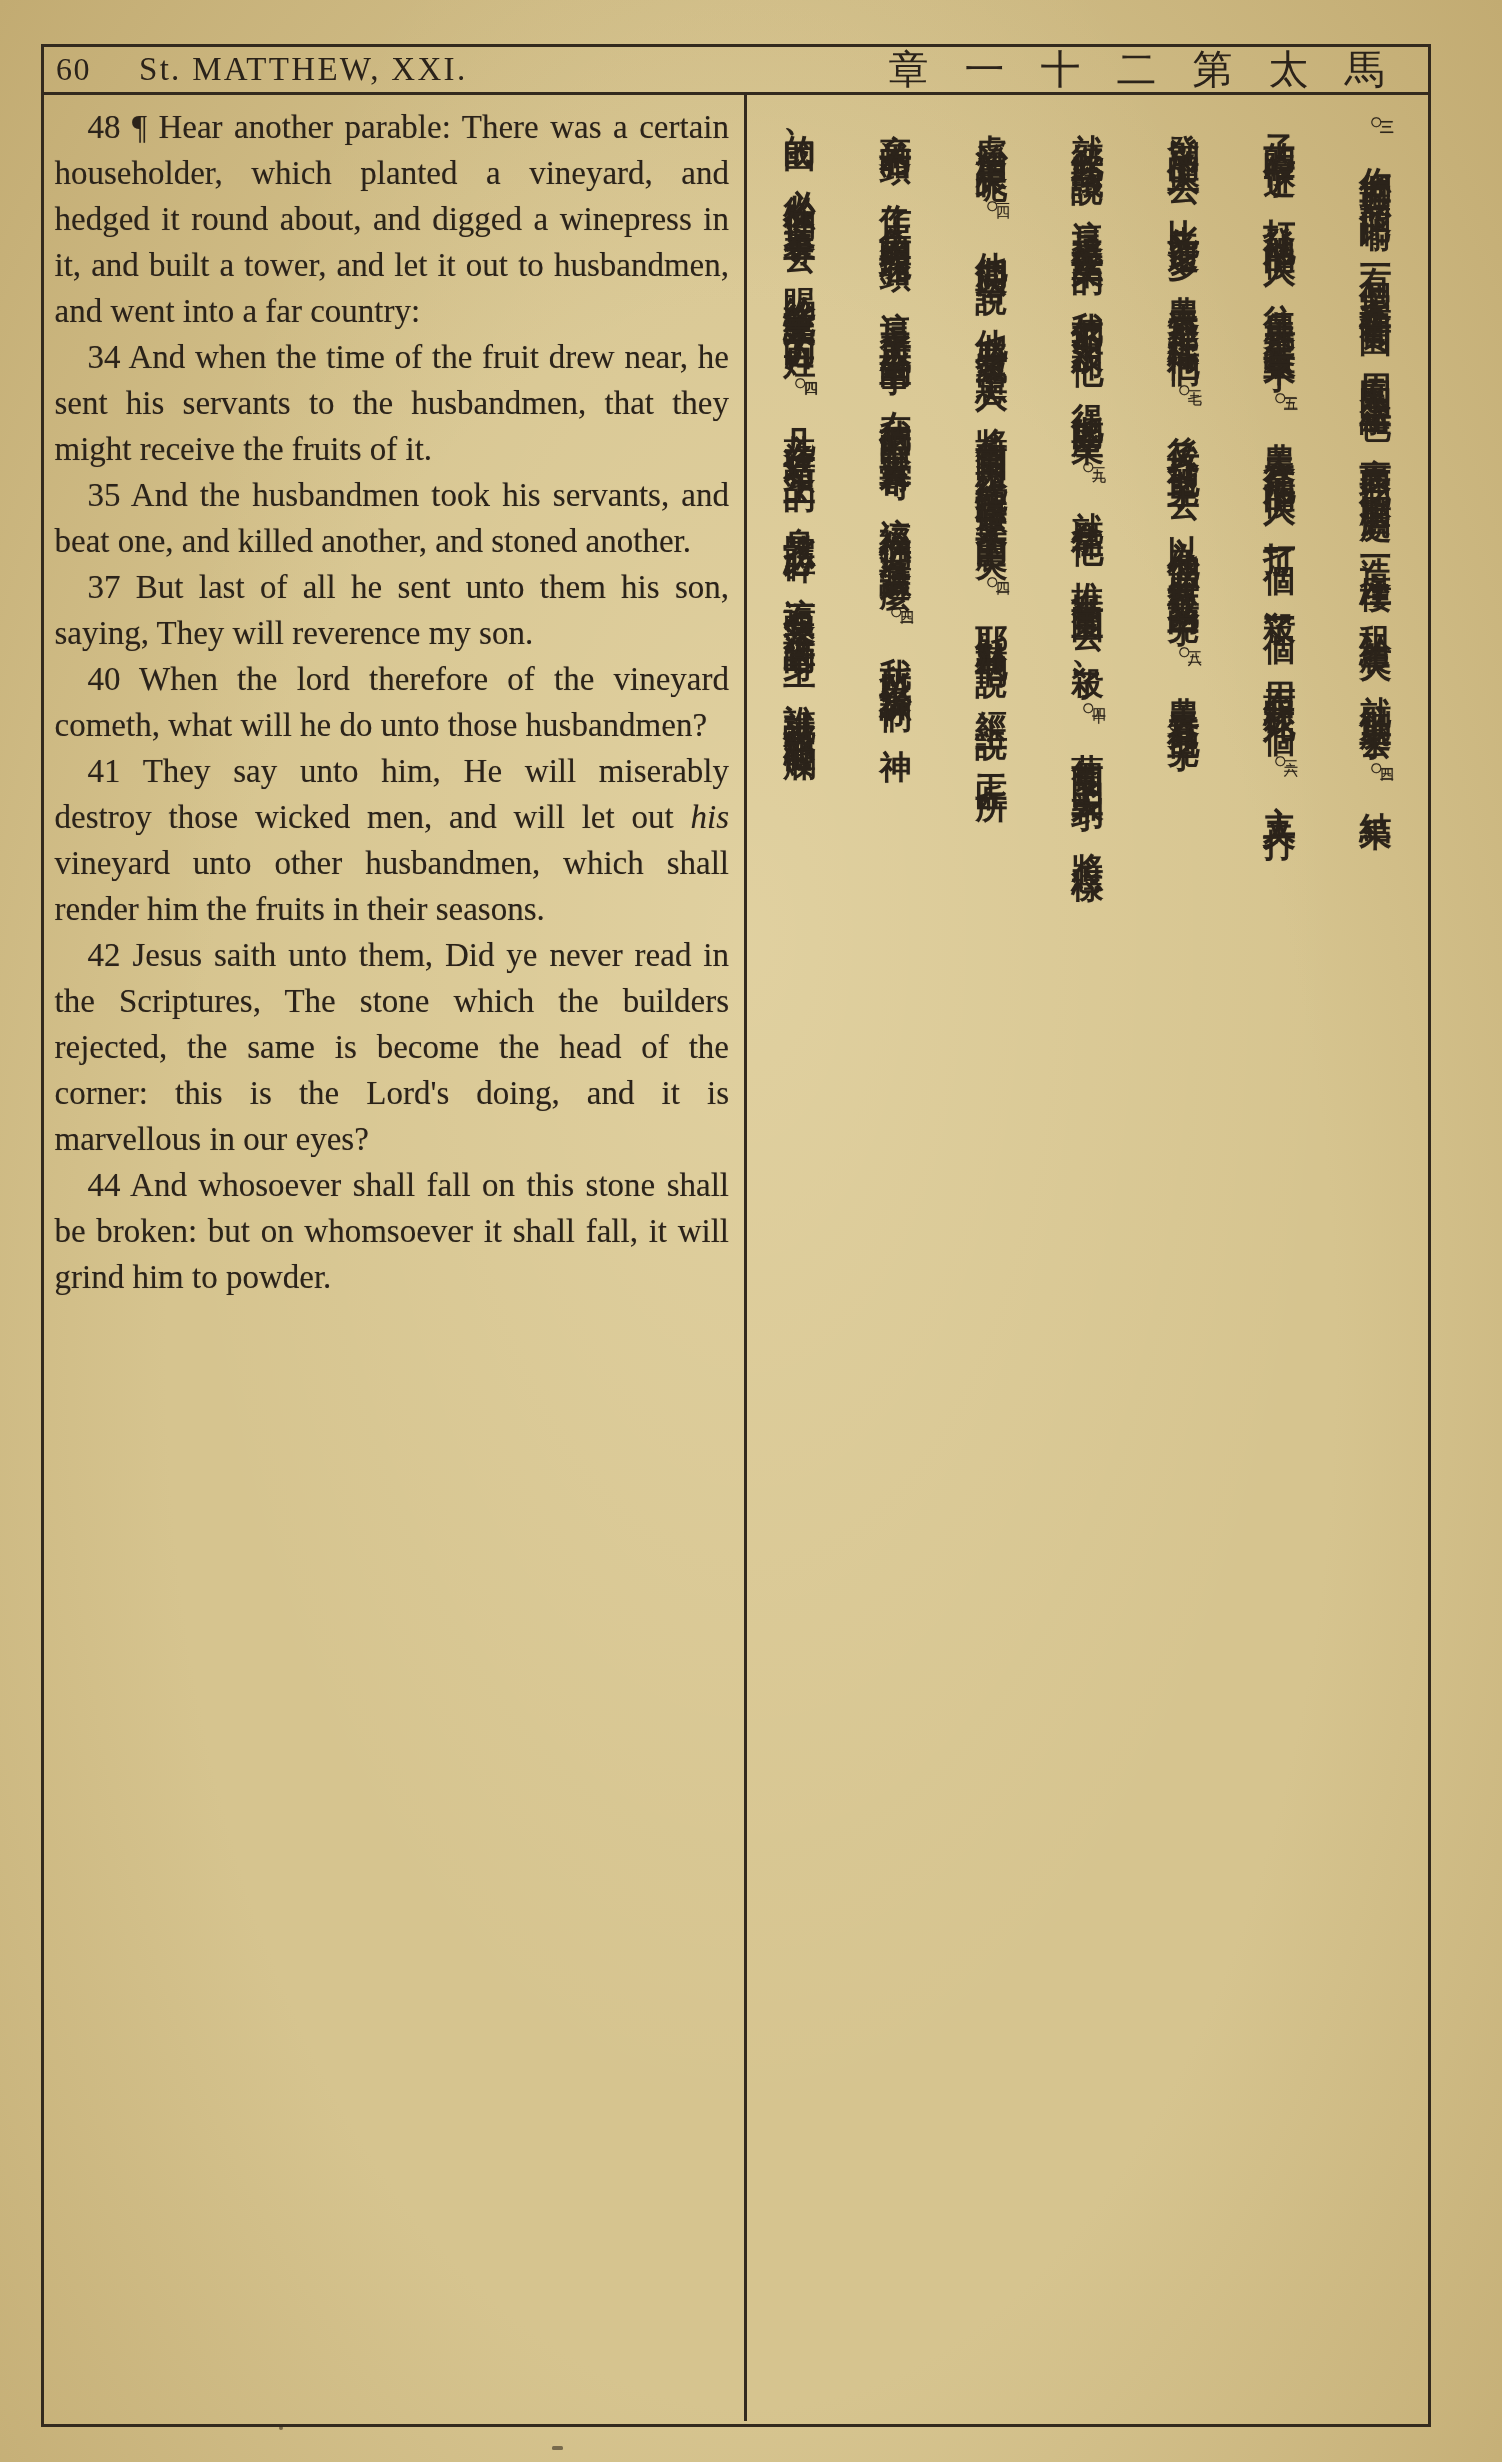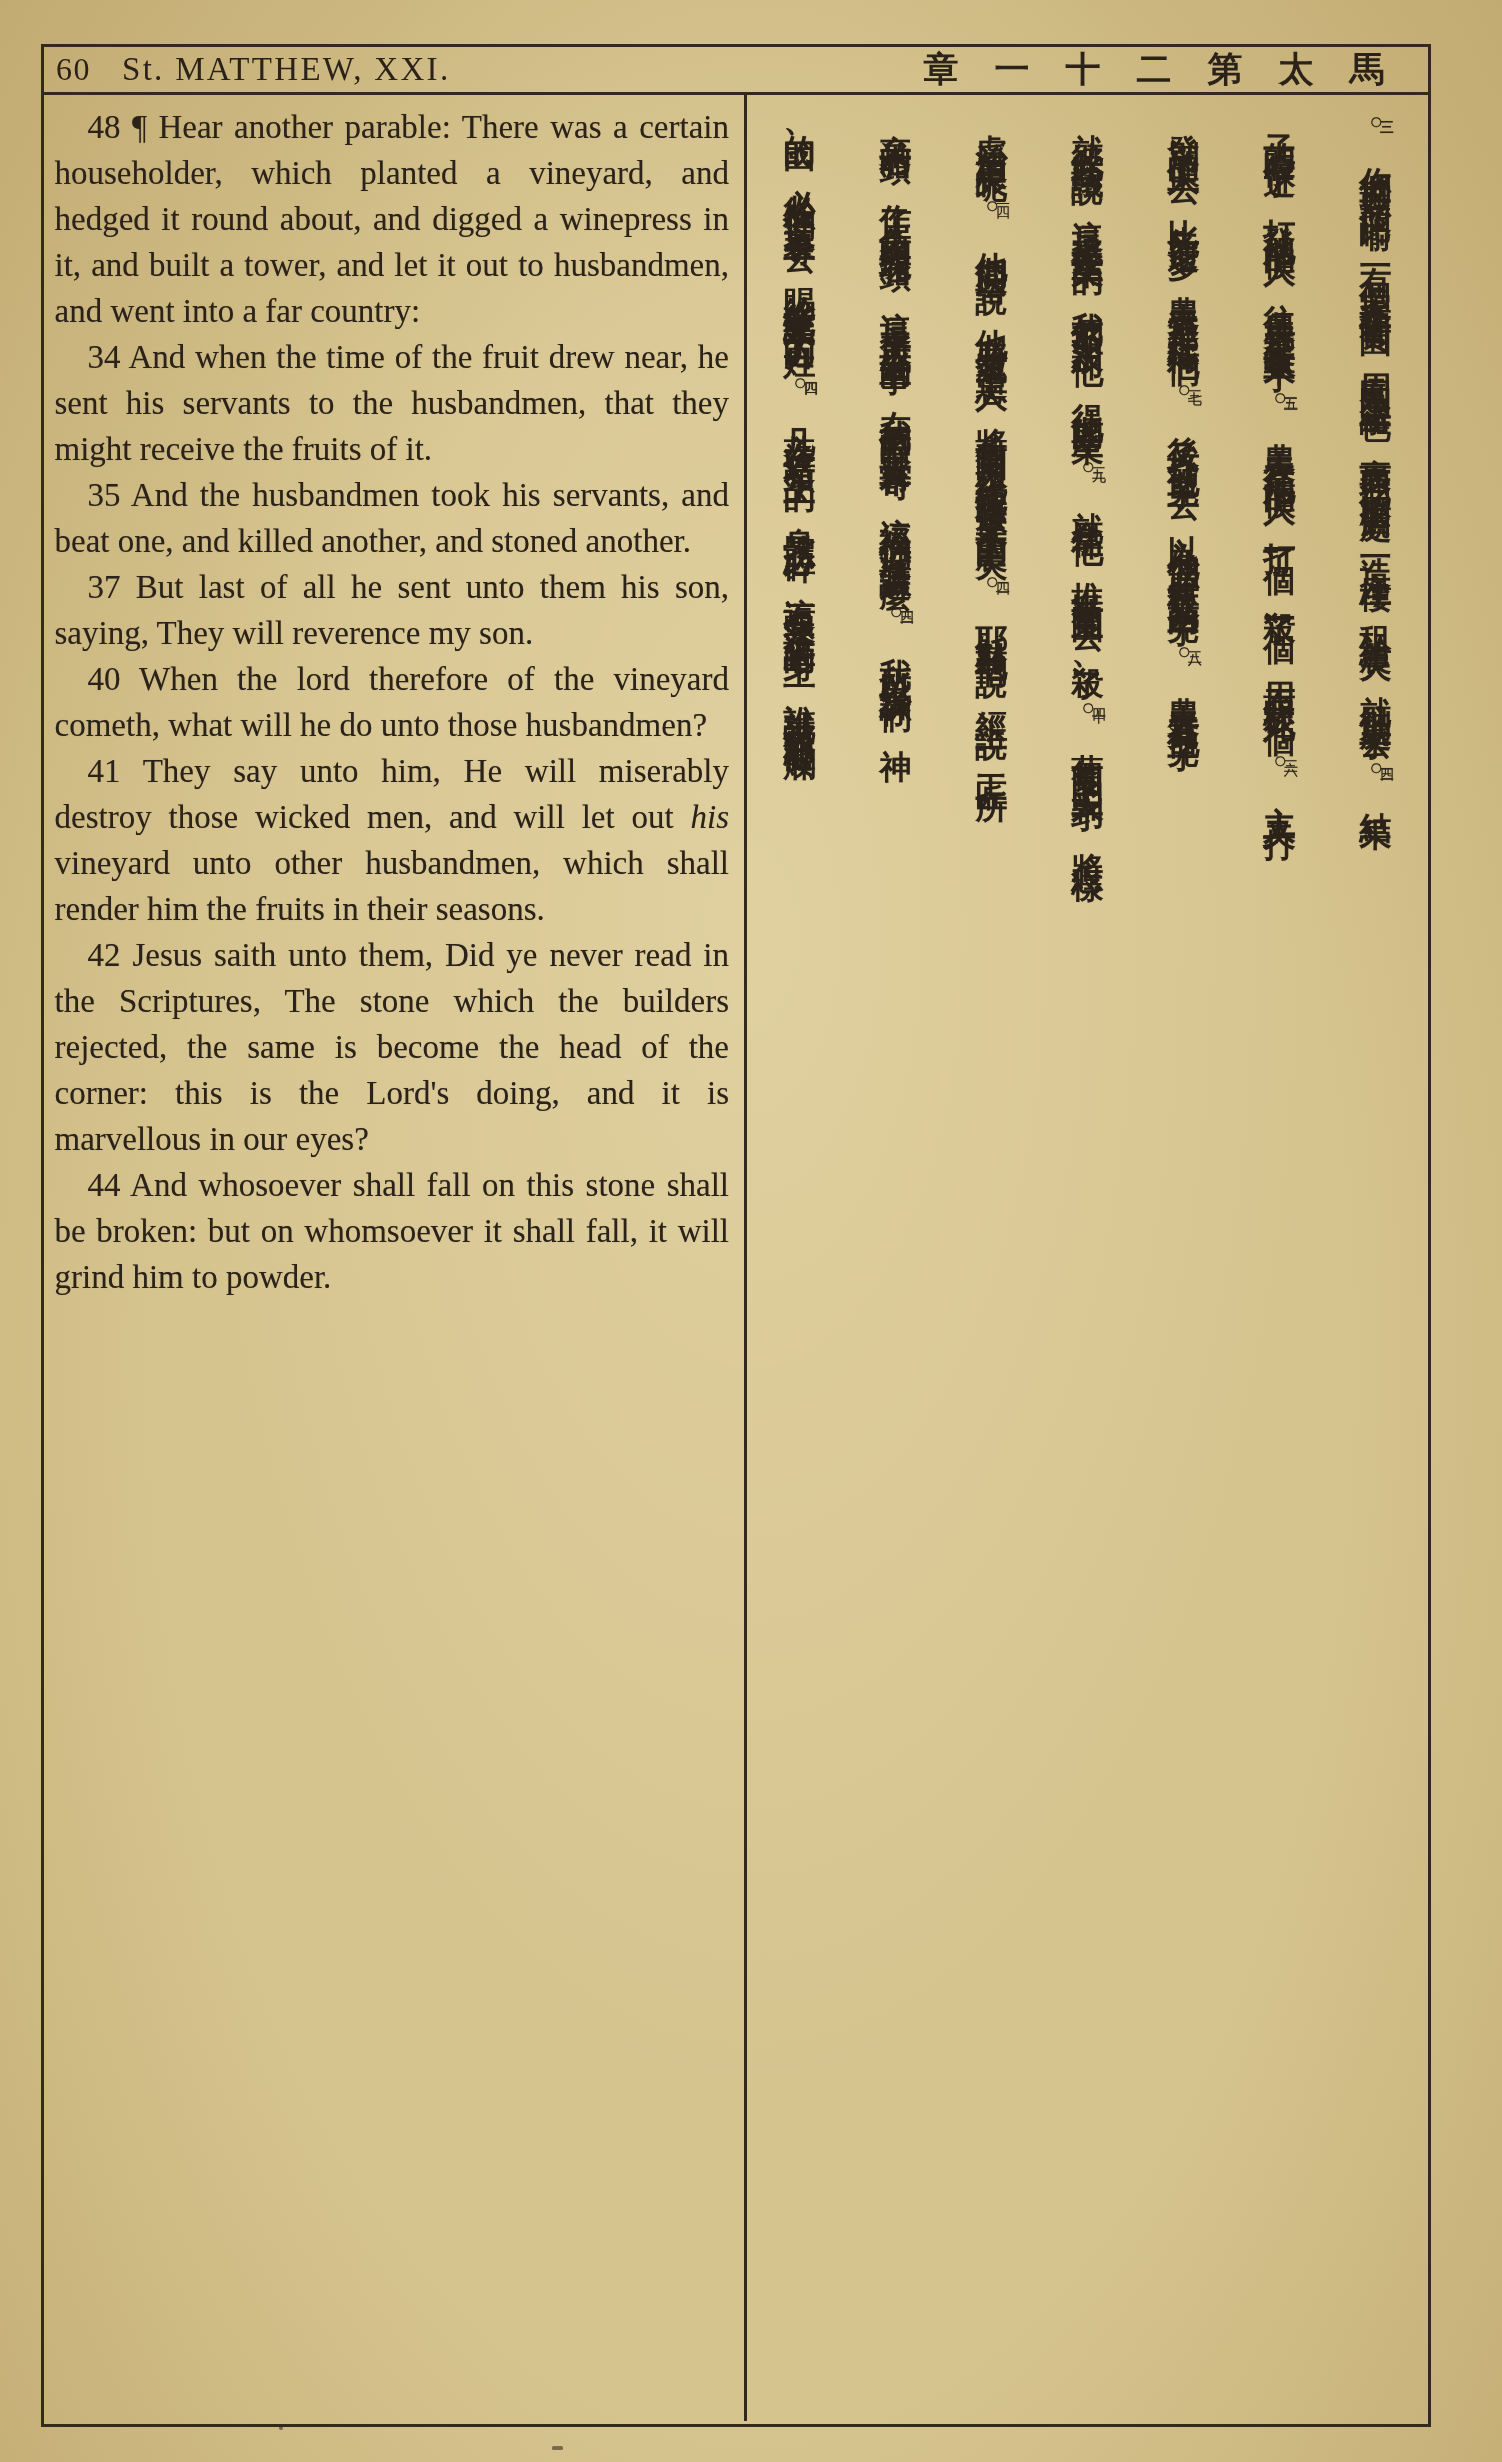--- a/index.html
+++ b/index.html
@@ -26,25 +26,25 @@
     position:absolute;left:41px;top:44px;
     width:1390px;height:2383px;
     border:3px solid var(--rule);
   }
   .header{
     height:48px;
     border-bottom:3px solid var(--rule);
     display:flex;justify-content:space-between;align-items:center;
     padding:1.5px 7.5px 1.5px 12px;
   }
-  .h-left{display:flex;align-items:flex-end;gap:31px;}
+  .h-left{display:flex;align-items:flex-end;gap:48px;}
   .pagenum{font-size:32px;letter-spacing:1.5px;}
   .h-title{font-size:33px;letter-spacing:2.3px;}
   .h-right{
-    font-size:35px;font-weight:bold;letter-spacing:36px;
+    font-size:40px;font-weight:normal;letter-spacing:36px;
     white-space:nowrap;padding-right:0;
   }
   .content{display:flex;height:calc(100% - 51px);}
   .english{
     width:703px;flex:0 0 703px;
     border-right:3px solid var(--rule);
     padding:9px 15px 0 10.5px;
     font-size:33px;line-height:46px;
     text-align:justify;
     overflow:hidden;

